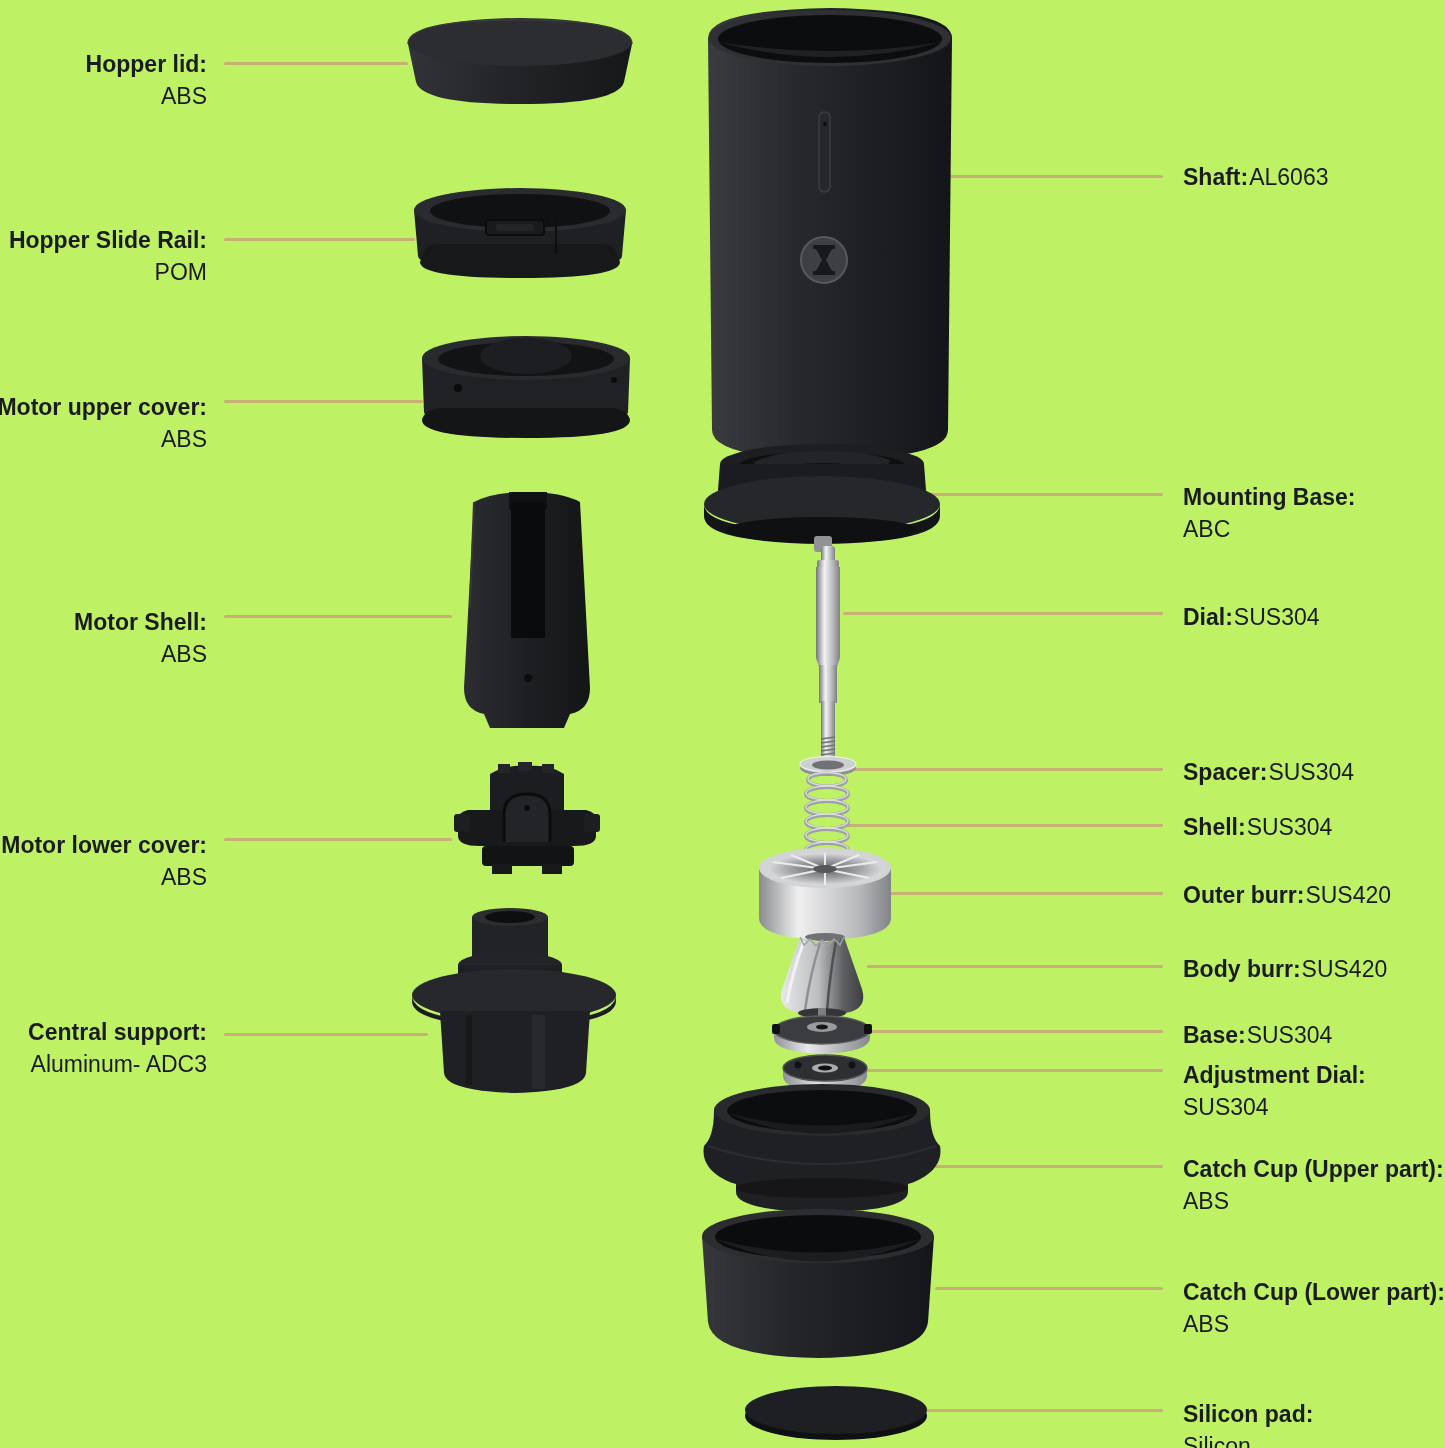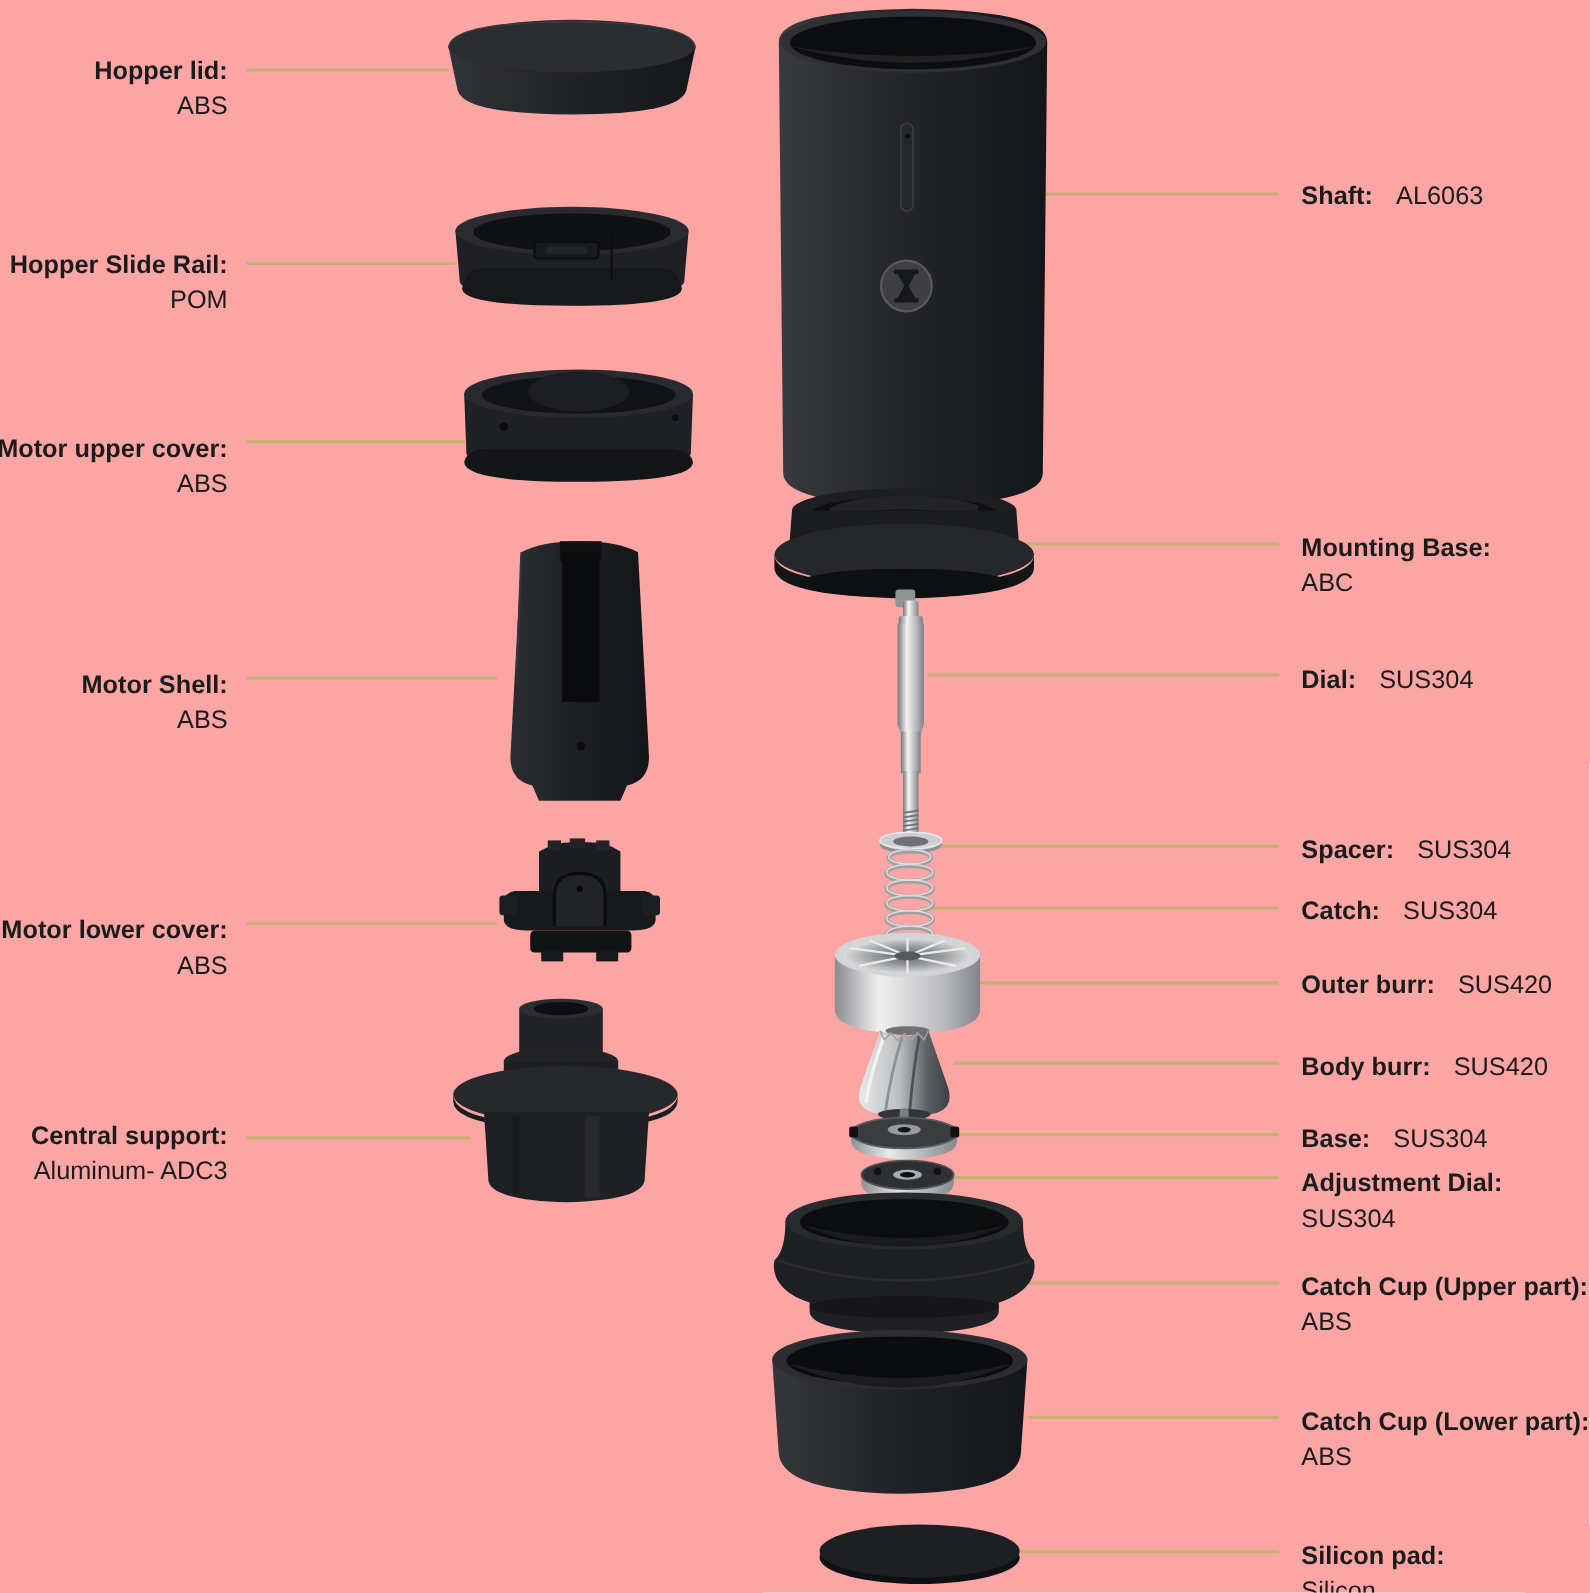--- a/index.html
+++ b/index.html
@@ -1,35 +1,35 @@
 <!DOCTYPE html>
 <html><head>
 <meta charset="utf-8">
 <style>
   html,body{margin:0;padding:0;background:#ffffff;}
   .canvas{
     position:relative;
     width:1445px;
     height:1448px;
-    background:#fca5a5;
+    background:#bef264;
     overflow:hidden;
     font-family:"Liberation Sans", sans-serif;
     color:#1b1b1b;
   }
   .lbl{
     position:absolute;
     font-size:23px;
     line-height:32px;
     white-space:nowrap;
   }
   .lbl .part{font-weight:700;}
   .lbl .mat{font-weight:400;}
   .lbl.left{left:-193px;width:400px;text-align:right;}
   .lbl.right{left:1183px;width:300px;text-align:left;}
-  .mat.inline{margin-left:21px;}
+  .mat.inline{margin-left:1px;}
   .leader{
     position:absolute;
     height:3px;
     border-radius:2px;
     background:#c8af76;
   }
   .part-svg{position:absolute;display:block;}
 </style>
 </head>
 <body>
@@ -68,21 +68,21 @@
     <div class="part">Mounting Base:</div>
     <div class="mat">ABC</div>
   </div>
   <div class="lbl right" style="top:601px">
     <span class="part">Dial:</span><span class="mat inline">SUS304</span>
   </div>
   <div class="lbl right" style="top:756px">
     <span class="part">Spacer:</span><span class="mat inline">SUS304</span>
   </div>
   <div class="lbl right" style="top:811px">
-    <span class="part">Catch:</span><span class="mat inline">SUS304</span>
+    <span class="part">Shell:</span><span class="mat inline">SUS304</span>
   </div>
   <div class="lbl right" style="top:879px">
     <span class="part">Outer burr:</span><span class="mat inline">SUS420</span>
   </div>
   <div class="lbl right" style="top:953px">
     <span class="part">Body burr:</span><span class="mat inline">SUS420</span>
   </div>
   <div class="lbl right" style="top:1019px">
     <span class="part">Base:</span><span class="mat inline">SUS304</span>
   </div>

